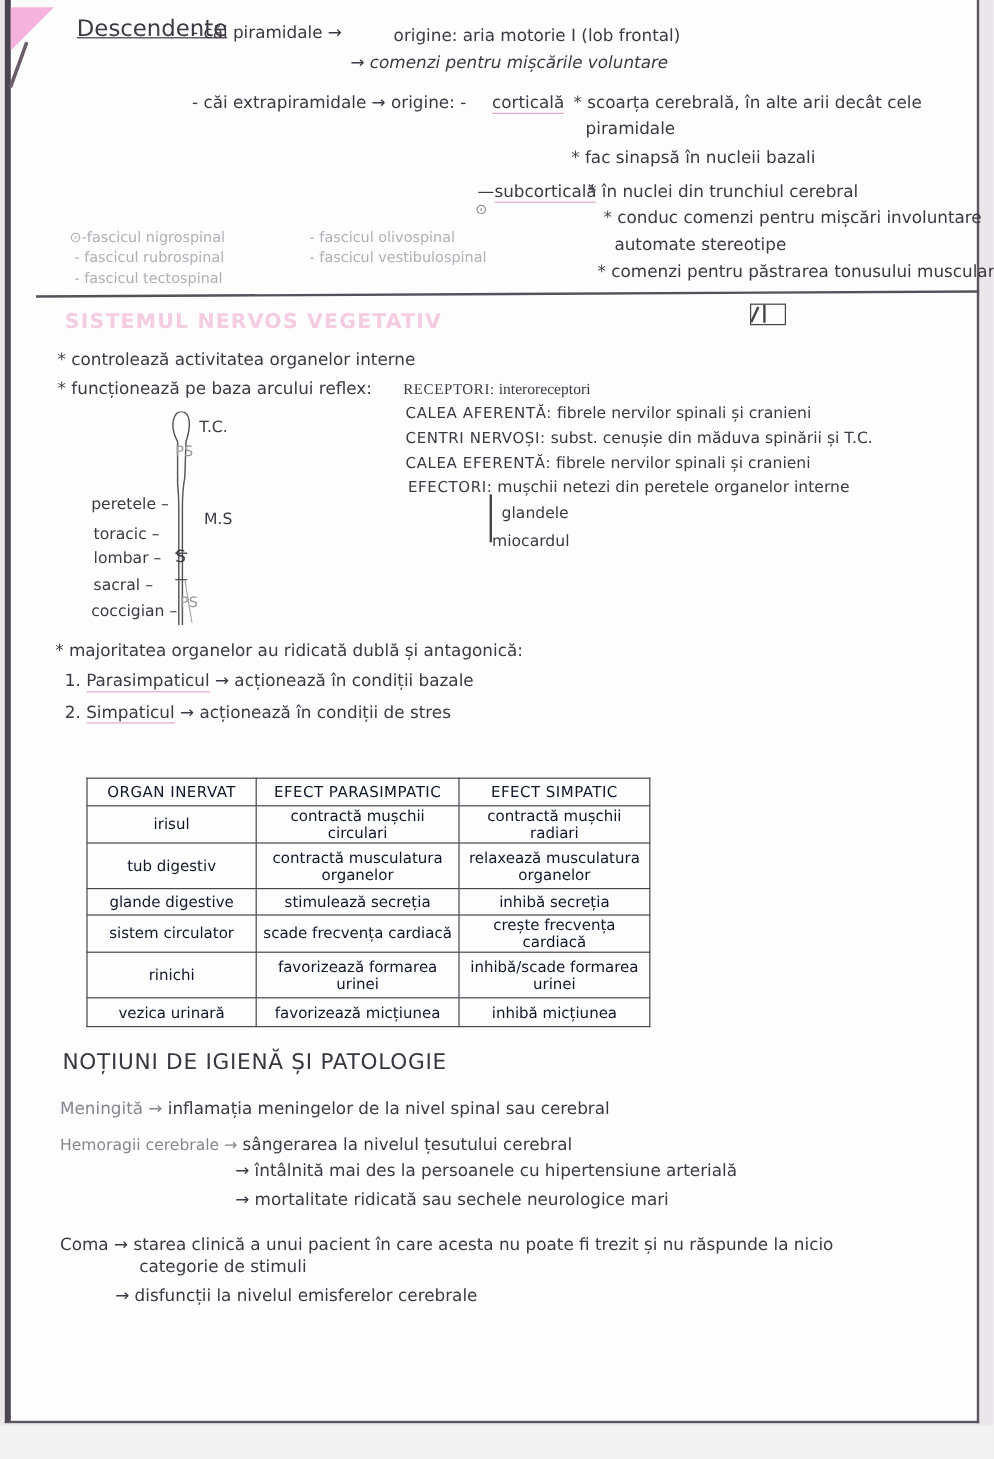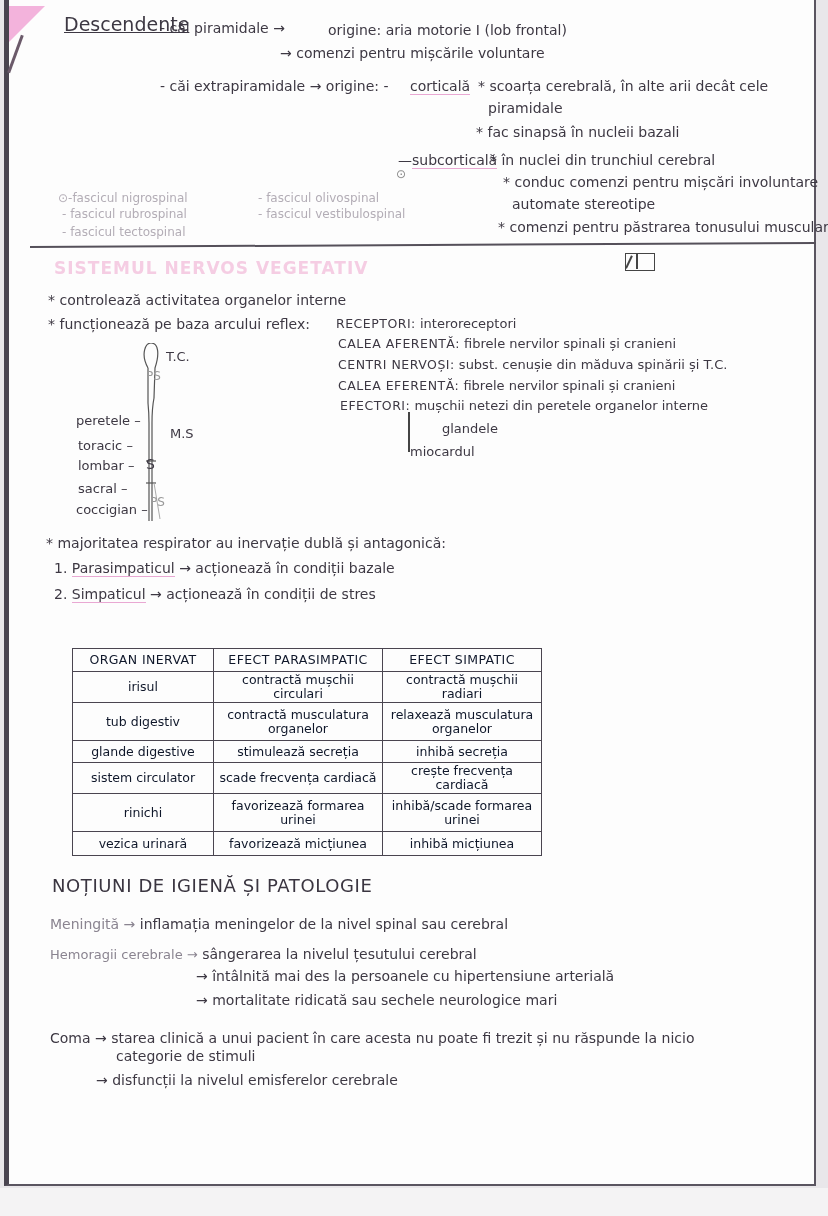--- a/index.html
+++ b/index.html
@@ -45,21 +45,21 @@
 <body>
 
 <div class="page"></div>
 <div class="bottom-strip"></div>
 <div class="corner"></div>
 <div class="corner2"></div>
 
 <span class="t ul" style="left:64px;top:16px;font-size:19px;">Descendente</span>
 <span class="t" style="left:160px;top:20px;">- căi piramidale →</span>
 <span class="t" style="left:328px;top:22px;">origine: aria motorie I (lob frontal)</span>
-<span class="t" style="left:280px;top:45px;">→ comenzi pentru mișcările voluntare</span>
+<span class="t" style="left:292px;top:45px;font-style:italic;">→ comenzi pentru mișcările voluntare</span>
 
 <span class="t" style="left:160px;top:78px;">- căi extrapiramidale → origine: -</span>
 <span class="t ul-pink" style="left:410px;top:78px;">corticală</span>
 <span class="t" style="left:478px;top:78px;">* scoarța cerebrală, în alte arii decât cele</span>
 <span class="t" style="left:488px;top:100px;">piramidale</span>
 <span class="t" style="left:476px;top:124px;">* fac sinapsă în nucleii bazali</span>
 
 <span class="t" style="left:398px;top:152px;">—</span>
 <span class="t ul-pink" style="left:412px;top:152px;">subcorticală</span>
 <span class="t xs" style="left:396px;top:166px;color:#888;">⊙</span>
@@ -75,47 +75,47 @@
 <span class="t faint" style="left:258px;top:206px;">- fascicul vestibulospinal</span>
 
 <div class="hr" style="left:30px;top:244px;width:786px;transform:rotate(-0.3deg);"></div>
 
 <span class="t pink-title" style="left:54px;top:260px;">SISTEMUL NERVOS VEGETATIV</span>
 <div class="box-icon"></div>
 
 <span class="t" style="left:48px;top:292px;">* controlează activitatea organelor interne</span>
 <span class="t" style="left:48px;top:316px;">* funcționează pe baza arcului reflex:</span>
 
-<span class="t sm" style="left:336px;top:316px;"><span class="caps">RECEPTORI:</span> <span>interoreceptori</span></span>
+<span class="t sm" style="left:336px;top:316px;font-family:Liberation Serif, serif;"><span class="caps">RECEPTORI:</span> <span>interoreceptori</span></span>
 <span class="t sm" style="left:338px;top:336px;"><span class="caps">CALEA AFERENTĂ:</span> <span>fibrele nervilor spinali și cranieni</span></span>
 <span class="t sm" style="left:338px;top:357px;"><span class="caps">CENTRI NERVOȘI:</span> <span>subst. cenușie din măduva spinării și T.C.</span></span>
 <span class="t sm" style="left:338px;top:378px;"><span class="caps">CALEA EFERENTĂ:</span> <span>fibrele nervilor spinali și cranieni</span></span>
 <span class="t sm" style="left:340px;top:398px;"><span class="caps">EFECTORI:</span> <span>mușchii netezi din peretele organelor interne</span></span>
 <div style="position:absolute;left:408px;top:412px;width:1.5px;height:40px;background:#444;"></div>
-<span class="t sm" style="left:442px;top:421px;text-align:right;">glandele</span>
+<span class="t sm" style="left:418px;top:421px;text-align:right;">glandele</span>
 <span class="t sm" style="left:410px;top:444px;">miocardul</span>
 
 <svg class="cord" style="left:138px;top:343px;width:40px;height:178px;" viewBox="0 0 40 178">
   <path d="M10 25 C 2 10, 8 0, 13 0 C 20 0, 22 10, 17 25 L 16 55 C 14 65, 14 70, 14 80 L 14 178 M 10 25 L 10 60 C 11 70, 11 75, 11 80 L 11 178" fill="none" stroke="#555" stroke-width="1.2"></path>
   <line x1="8" y1="118" x2="18" y2="118" stroke="#555" stroke-width="1.2"></line>
   <line x1="8" y1="140" x2="18" y2="140" stroke="#555" stroke-width="1.2"></line>
   <line x1="16" y1="140" x2="22" y2="176" stroke="#aaa" stroke-width="1"></line>
 </svg>
 <span class="t sm" style="left:166px;top:349px;">T.C.</span>
 <span class="t xs" style="left:146px;top:368px;color:#999;">PS</span>
 <span class="t sm" style="left:170px;top:426px;">M.S</span>
 <span class="t" style="left:146px;top:456px;">S</span>
 <span class="t xs" style="left:150px;top:494px;color:#999;">PS</span>
 <span class="t sm" style="left:76px;top:413px;"><span>peretele</span> –</span>
 <span class="t sm" style="left:78px;top:438px;"><span>toracic</span> –</span>
 <span class="t sm" style="left:78px;top:458px;"><span>lombar</span> –</span>
 <span class="t sm" style="left:78px;top:481px;"><span>sacral</span> –</span>
 <span class="t sm" style="left:76px;top:502px;"><span>coccigian</span> –</span>
 
-<span class="t" style="left:46px;top:535px;">* majoritatea respirator au inervație dublă și antagonică:</span>
+<span class="t" style="left:46px;top:535px;">* majoritatea organelor au ridicată dublă și antagonică:</span>
 <span class="t" style="left:54px;top:560px;"><span>1.</span> <span class="ul-pink">Parasimpaticul</span> <span>→ acționează în condiții bazale</span></span>
 <span class="t" style="left:54px;top:586px;"><span>2.</span> <span class="ul-pink">Simpaticul</span> <span>→ acționează în condiții de stres</span></span>
 
 <table class="organs">
   <tbody>
       <tr>
     <th style="width:132px;">ORGAN INERVAT</th>
     <th style="width:160px;">EFECT PARASIMPATIC</th>
     <th style="width:150px;">EFECT SIMPATIC</th>
   </tr>

